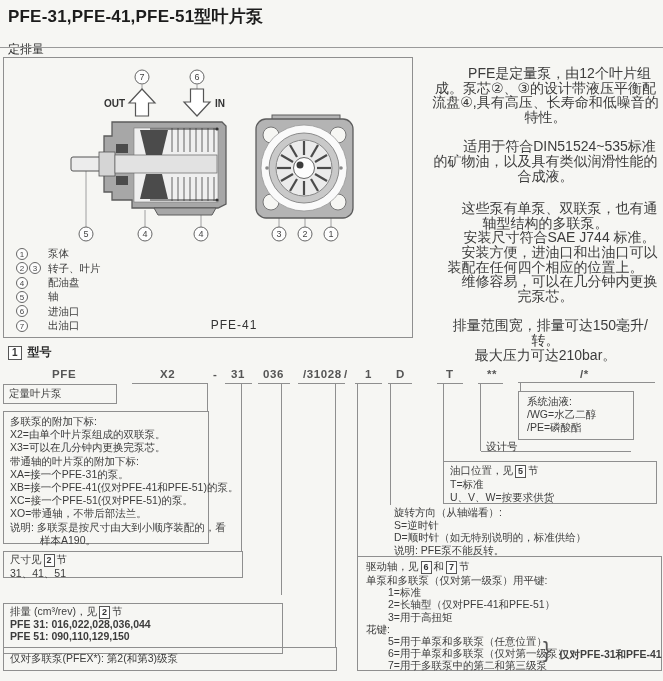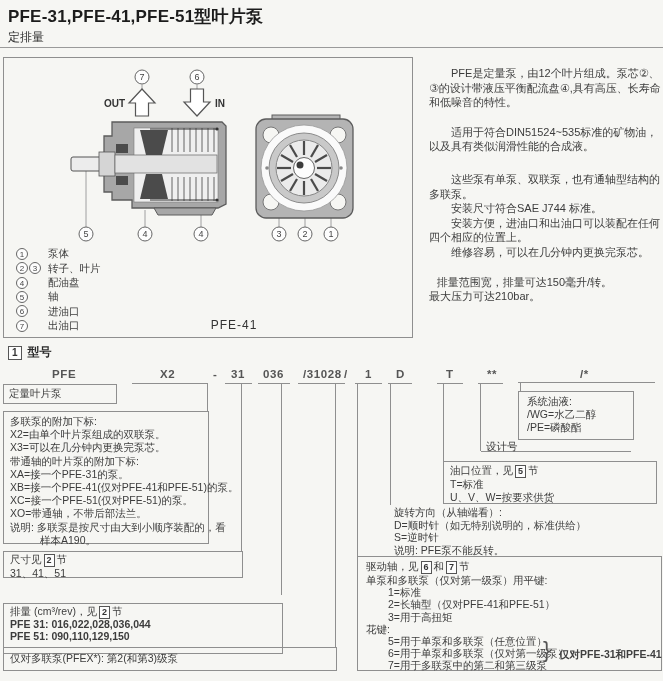--- a/index.html
+++ b/index.html
@@ -8,23 +8,23 @@
     position:relative;width:663px;height:681px;overflow:hidden;
     background:#f6f6f3;color:#3f3f3f;
     font-family:"Liberation Sans","DejaVu Sans",sans-serif;
     font-size:11px;line-height:13.5px;padding-left:33px;
   }
   .abs{position:absolute;}
   .hline{position:absolute;height:0;border-top:1px solid #8f8f8f;}
   .vline{position:absolute;width:0;border-left:1px solid #8f8f8f;}
   .bx{position:absolute;border:1px solid #8f8f8f;background:transparent;}
   h1{margin:0;font-size:17px;line-height:20px;font-weight:bold;color:#1c1c1c;letter-spacing:.2px;}
-  .subtitle{font-size:12px;color:#2c2c2c;margin-top:4px;}
+  .subtitle{font-size:12px;color:#2c2c2c;margin-top:16px;}
   .rule{position:absolute;left:0;top:47px;width:663px;border-top:1px solid #9a9a9a;}
-  .desc{position:absolute;left:429px;top:66px;width:233px;font-size:11px;line-height:14.6px;color:#3c3c3c;}
+  .desc{position:absolute;left:429px;top:66px;width:233px;font-size:14px;line-height:14.6px;color:#3c3c3c;text-align:center;}
   .desc p{margin:0;text-indent:2em;}
   .desc p.noind{text-indent:0;}
   .desc p.smind{text-indent:.7em;}
   .gap16{margin-top:15px !important;}
   .gap18{margin-top:18px !important;}
   .parts{position:absolute;left:16px;top:247px;width:180px;}
   .prow{display:flex;align-items:center;height:14.3px;}
   .pnums{width:32px;display:flex;gap:1px;}
   .circ{display:inline-block;width:12px;height:12px;border:1px solid #666;border-radius:50%;
         font-size:8px;line-height:12px;text-align:center;color:#444;background:#fdfdfd;box-sizing:border-box;}
@@ -296,22 +296,22 @@
   <div class="bx" style="left:443px;top:461px;width:212px;height:41px;">
     <div class="ann" style="padding:2px 6px;">
       <div><span>油口位置，见</span><span class="bnum inl">5</span><span>节</span></div>
       <div>T=标准</div>
       <div>U、V、W=按要求供货</div>
     </div>
   </div>
 
   <div class="ann abs" style="left:394px;top:506px;line-height:12.5px;">
     <div>旋转方向（从轴端看）:</div>
+    <div>S=逆时针</div>
     <div>D=顺时针（如无特别说明的，标准供给）</div>
-    <div>S=逆时针</div>
     <div>说明: PFE泵不能反转。</div>
   </div>
 
   <div class="bx" style="left:357px;top:556px;width:303px;height:113px;">
     <div class="ann" style="padding:3px 8px;line-height:12.2px;">
       <div><span>驱动轴，见</span><span class="bnum inl">6</span><span>和</span><span class="bnum inl">7</span><span>节</span></div>
       <div>单泵和多联泵（仅对第一级泵）用平键:</div>
       <div class="shaftline">1=标准</div>
       <div class="shaftline">2=长轴型（仅对PFE-41和PFE-51）</div>
       <div class="shaftline">3=用于高扭矩</div>

